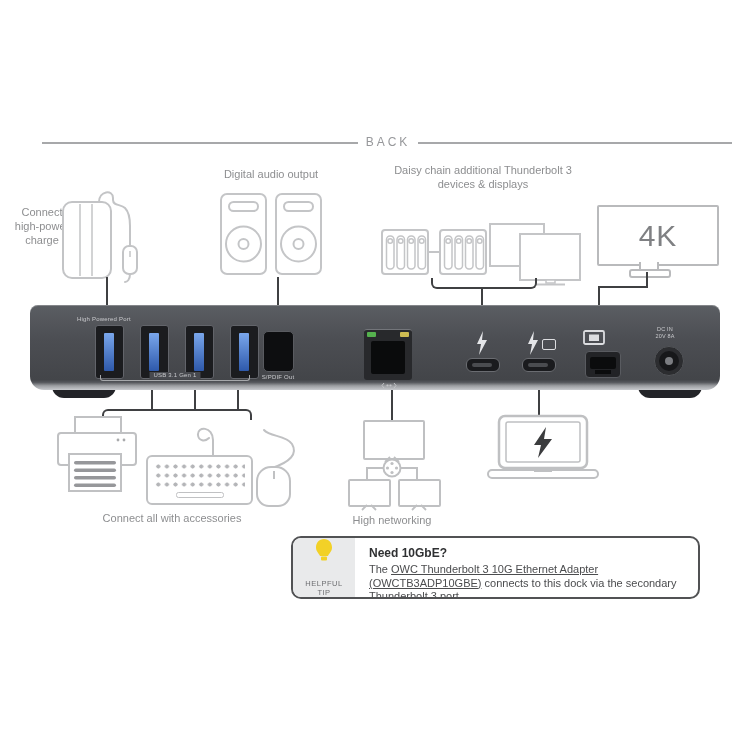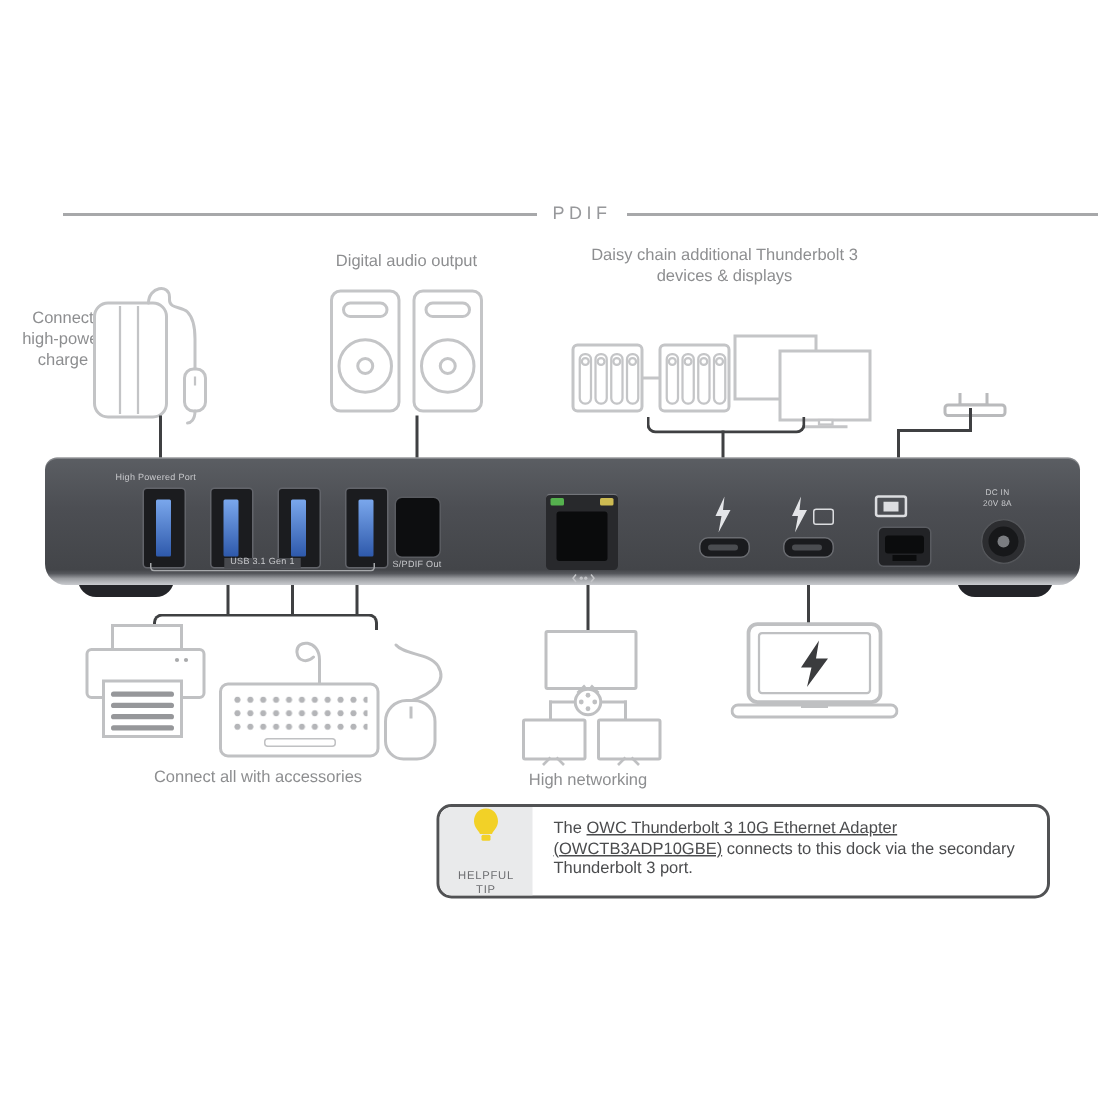--- a/index.html
+++ b/index.html
@@ -34,21 +34,21 @@
   .tiptitle{font-size:12px;font-weight:bold;color:#2f3032;margin-bottom:3px;}
   .tipbody{font-size:11px;line-height:13.5px;color:#4b4c4e;}
   .tiplink{text-decoration:underline;}
 </style>
 </head>
 <body>
 
 <div id="canvas">
 
   <div class="abs hline" style="left:42px;top:142px;width:316px;"></div>
-  <div class="abs" style="left:356px;top:135px;width:64px;text-align:center;font-size:12px;letter-spacing:3px;color:#97989b;">PDIF</div>
+  <div class="abs" style="left:356px;top:135px;width:64px;text-align:center;font-size:12px;letter-spacing:3px;color:#97989b;">BACK</div>
   <div class="abs hline" style="left:418px;top:142px;width:314px;"></div>
 
   <div class="abs lbl ml" style="left:0;top:205px;width:84px;">Connect
 high-power
 charge</div>
   <div class="abs lbl" style="left:207px;top:167px;width:128px;">Digital audio output</div>
   <div class="abs lbl ml" style="left:383px;top:163px;width:200px;">Daisy chain additional Thunderbolt 3
 devices &amp; displays</div>
 
   <svg class="abs" style="left:55px;top:186px;" width="100" height="112" viewBox="0 0 100 112">
@@ -97,20 +97,24 @@
         <rect x="98" y="20" width="7.5" height="33" rx="3.5"></rect>
           <circle cx="101.7" cy="25" r="2.3"></circle>
       </g>
       <rect x="112" y="8" width="54" height="42" stroke-width="2"></rect>
       <rect x="142" y="18" width="60" height="46" stroke-width="2"></rect>
       <rect x="168" y="64" width="9" height="3" stroke-width="1.5"></rect>
       <line x1="158" y1="68.5" x2="187" y2="68.5" stroke-width="2"></line>
     </g>
   </svg>
 
+  <div class="abs" style="left:597px;top:205px;width:118px;height:57px;border:2px solid #b9babc;border-radius:2px;
+       display:flex;align-items:center;justify-content:center;background:#fff;">
+    <span style="font-size:30px;font-weight:300;letter-spacing:1px;color:#7f8083;">4K</span>
+  </div>
   <div class="abs" style="left:639px;top:262px;width:16px;height:7px;border:2px solid #b9babc;border-top:none;background:#fff;"></div>
   <div class="abs" style="left:629px;top:269px;width:38px;height:5px;border:2px solid #b9babc;border-radius:3px;background:#fff;"></div>
 
   <div class="abs conn" style="left:106px;top:277px;width:2px;height:28px;"></div>
   <div class="abs conn" style="left:277px;top:277px;width:2px;height:28px;"></div>
   <div class="abs" style="left:431px;top:278px;width:102px;height:9px;border:2px solid #3f4042;border-top:none;border-radius:0 0 6px 6px;"></div>
   <div class="abs conn" style="left:481px;top:287px;width:2px;height:18px;"></div>
   <div class="abs conn" style="left:646px;top:272px;width:2px;height:16px;"></div>
   <div class="abs conn" style="left:598px;top:286px;width:50px;height:2px;"></div>
   <div class="abs conn" style="left:598px;top:286px;width:2px;height:19px;"></div>
@@ -257,17 +261,18 @@
   <div class="abs tipbox">
     <div class="tipleft">
       <svg width="18" height="26" viewBox="0 0 18 26">
         <path d="M9,1 C4,1 1,5 1,9.5 C1,13.5 4,15.5 5,18 L13,18 C14,15.5 17,13.5 17,9.5 C17,5 14,1 9,1 Z" fill="#f2d127"></path>
         <rect x="6" y="18.5" width="6" height="4" rx="1" fill="#f2d127"></rect>
       </svg>
       <div class="tipbadge ml">HELPFUL
 TIP</div>
     </div>
     <div class="tipcontent">
+      <div class="tiptitle">Need 10GbE?</div>
       <div class="tipbody"><span>The </span><span class="tiplink">OWC Thunderbolt 3 10G Ethernet Adapter (OWCTB3ADP10GBE)</span><span> connects to this dock via the secondary Thunderbolt 3 port.</span></div>
     </div>
   </div>
 
 </div>
 
 </body></html>

